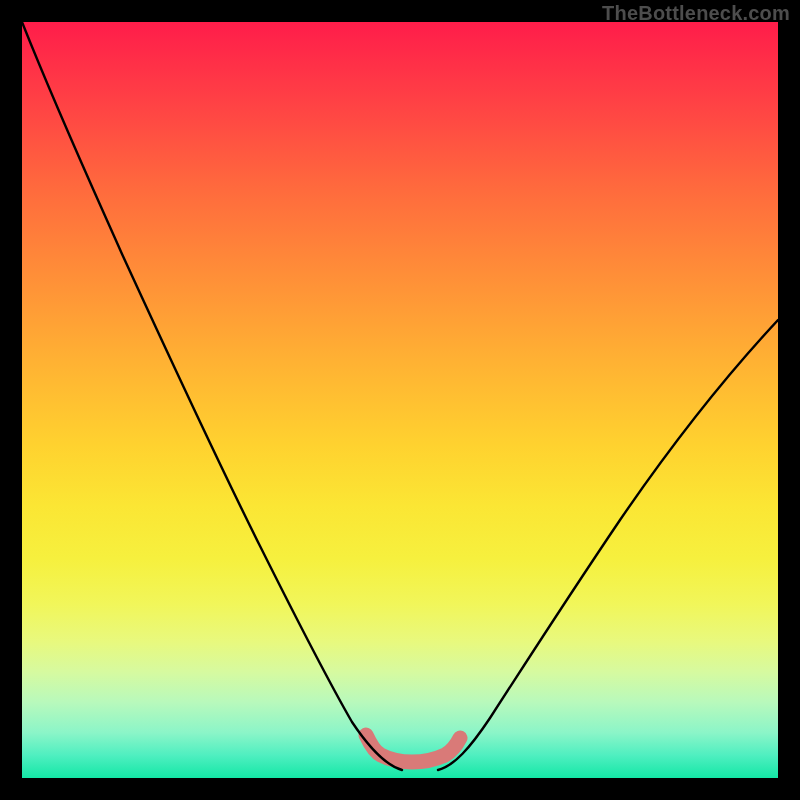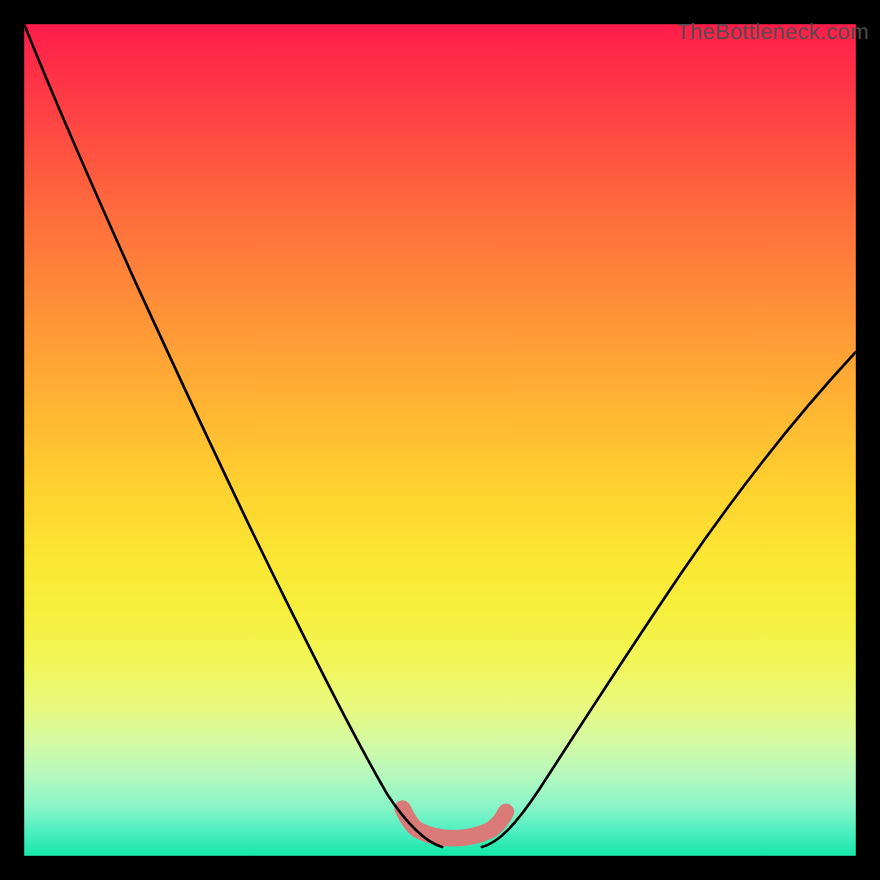--- a/index.html
+++ b/index.html
@@ -42,23 +42,22 @@
       #4fefc0 97%,
       #14e7a6 100%
     );
   }
   .attribution {
     position: absolute;
     top: 2px;
     right: 10px;
     color: #4d4d4d;
     font-size: 20px;
-    font-weight: 400;
+    font-weight: 700;
     letter-spacing: 0.2px;
-    margin-top: 16px;
   }
   svg.curve {
     position: absolute;
     left: 0;
     top: 0;
     width: 756px;
     height: 756px;
   }
 </style>
 </head>

